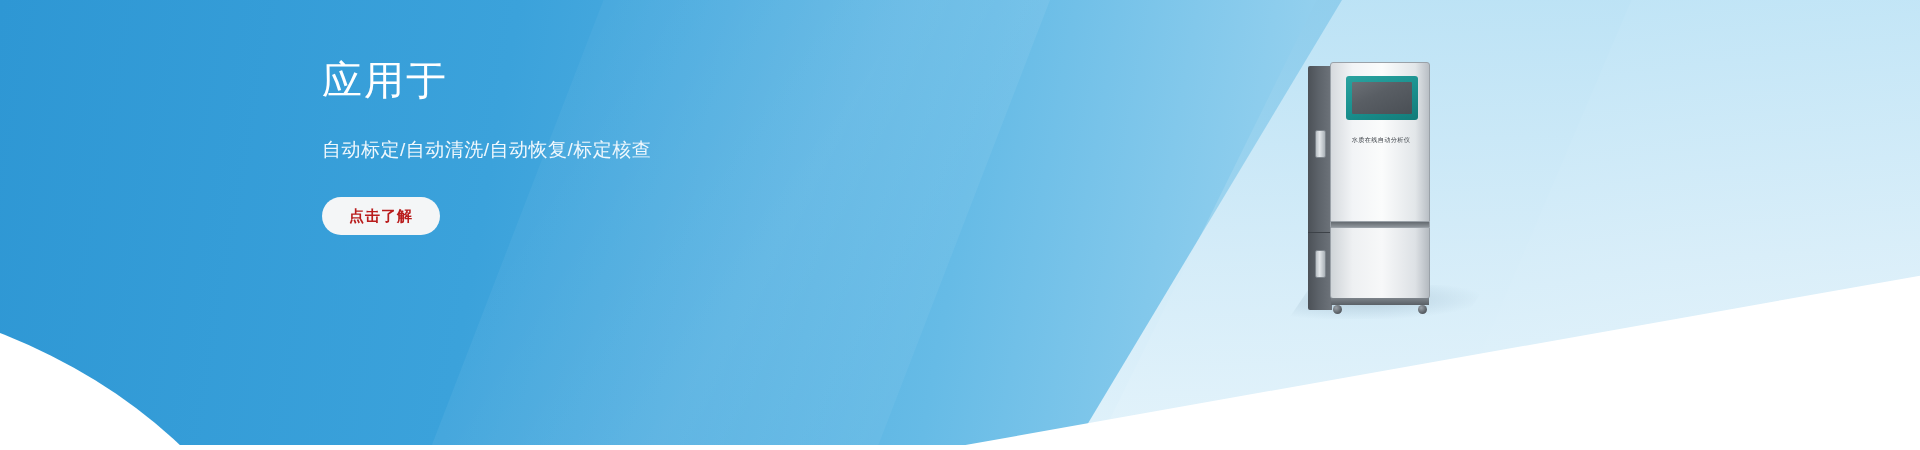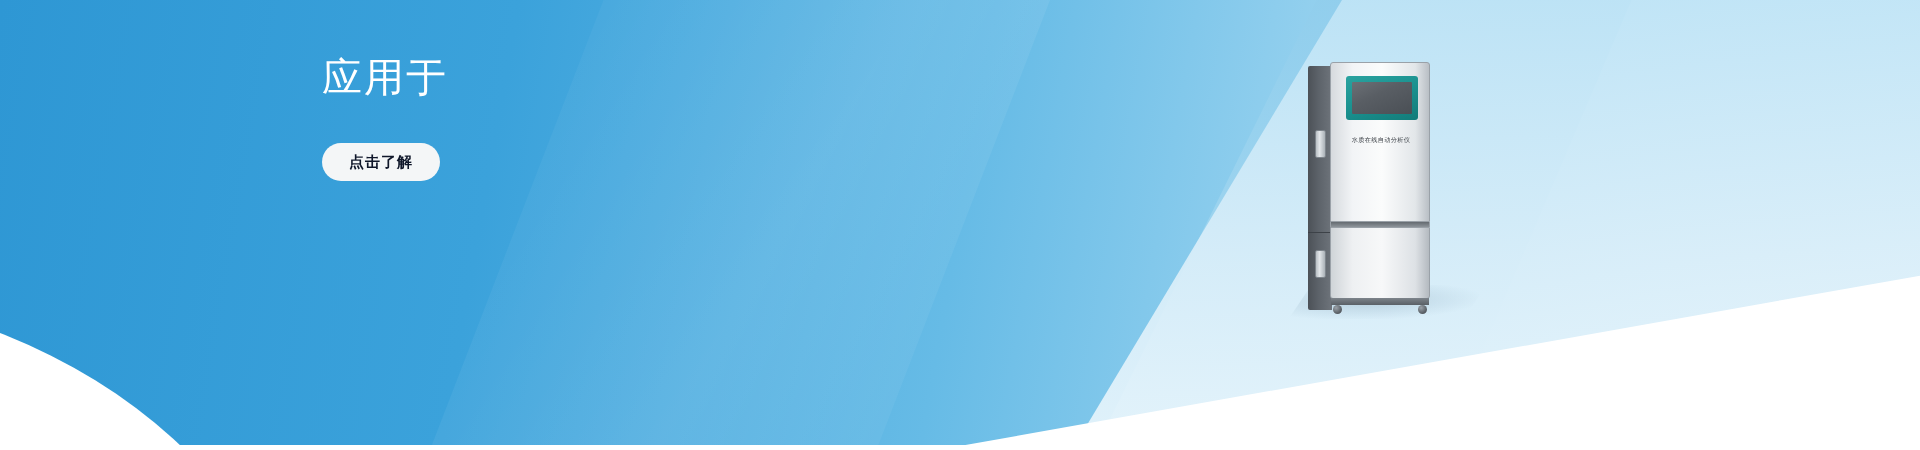--- a/index.html
+++ b/index.html
@@ -10,21 +10,20 @@
   body {
     font-family: "Liberation Sans", "DejaVu Sans", sans-serif;
   }
 
   .banner {
     position: relative;
     width: 1920px;
     height: 445px;
     overflow: hidden;
     background: #ffffff;
-    font-family: Liberation Mono, monospace;
   }
 
   
   .bg-base {
     position: absolute;
     inset: 0;
     background: linear-gradient(100deg, #2e97d4 0%, #3ba2db 26%, #66bbe6 50%, #9ed5f0 70%, #cfeaf8 86%, #eaf6fc 100%);
   }
   
   .bg-wedge-right {
@@ -106,21 +105,21 @@
     white-space: nowrap;
   }
   .cta {
     display: block;
     margin-top: 34px;
     width: 118px;
     height: 38px;
     border: none;
     border-radius: 19px;
     background: #f4f6f7;
-    color: #0f172a;
+    color: #b91c1c;
     font-family: inherit;
     font-size: 15px;
     font-weight: bold;
     letter-spacing: 1px;
     cursor: pointer;
     padding: 0;
   }
 
   
   .device {
@@ -267,20 +266,21 @@
 
   <div class="bg-base"></div>
   <div class="bg-wedge-mid"></div>
   <div class="bg-wedge-right"></div>
   <div class="bg-sheen"></div>
   <div class="bg-swoosh"></div>
   <div class="bg-corner"></div>
 
   <div class="copy">
     <div class="headline">应用于</div>
+    <div class="subtitle">自动标定/自动清洗/自动恢复/标定核查</div>
     <button class="cta">点击了解</button>
   </div>
 
   <div class="device-shadow"></div>
 
   <div class="device">
     <div class="dev-side">
       <div class="dev-side-split"></div>
       <div class="dev-handle upper"></div>
       <div class="dev-handle lower"></div>

